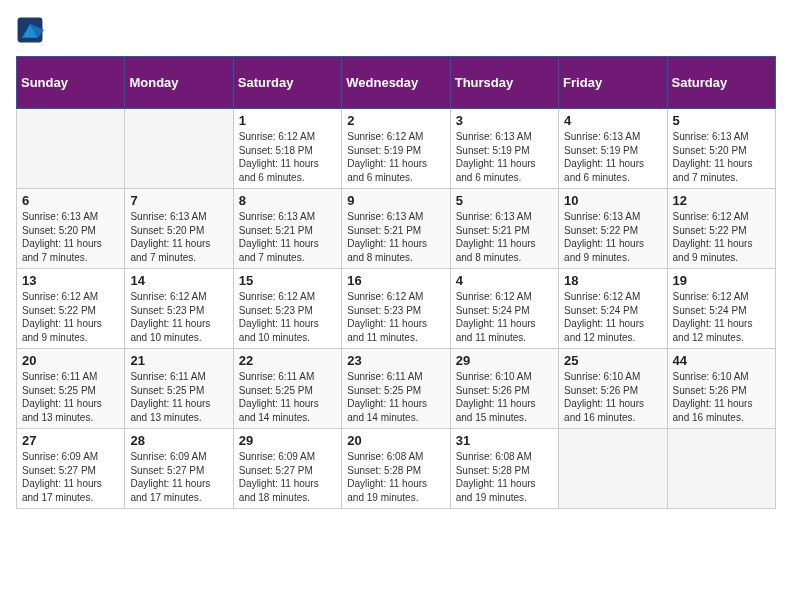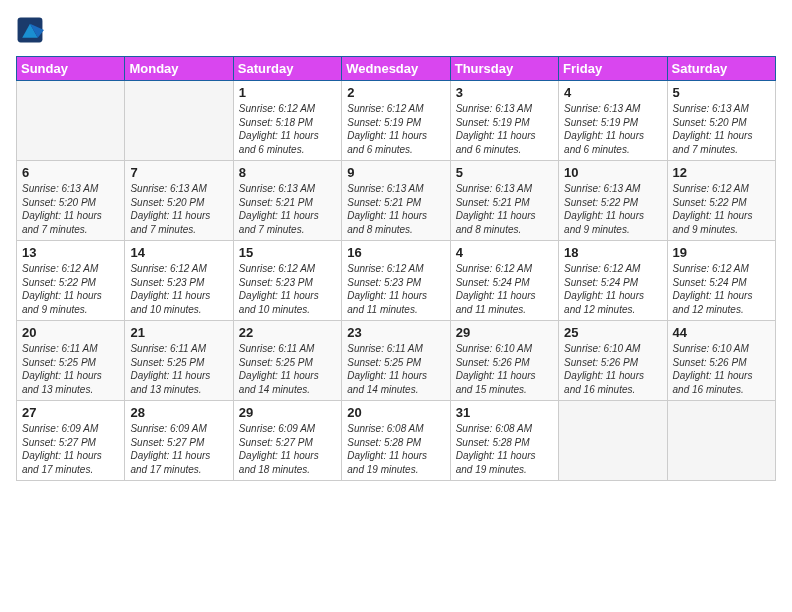--- a/index.html
+++ b/index.html
@@ -45,25 +45,25 @@
     .location {
       font-size: 15px;
       color: #444;
     }
     .calendar {
       width: 100%;
       border-collapse: collapse;
       border: 1px solid #ccc;
     }
     .calendar th {
-      background: #d946ef;
+      background: #701a75;
       color: #fff;
       font-size: 13px;
       font-weight: bold;
-      padding: 4px 4px;
+      padding: 18px 4px;
       text-align: left;
       border: 1px solid #1a5fa0;
     }
     .calendar td {
       vertical-align: top;
       border: 1px solid #ccc;
       padding: 4px 5px;
       width: 108px;
       min-height: 80px;
       font-size: 10.5px;
@@ -77,21 +77,20 @@
       font-size: 13px;
       font-weight: bold;
       color: #222;
       display: block;
       margin-bottom: 2px;
     }
     .day-info {
       font-size: 10px;
       color: #333;
       line-height: 1.35;
-      font-style: italic;
     }
     tr:nth-child(even) td {
       background: #f9f9f9;
     }
     tr:nth-child(even) td.empty {
       background: #f0f0f0;
     }
   </style>
 </head>
 <body>

